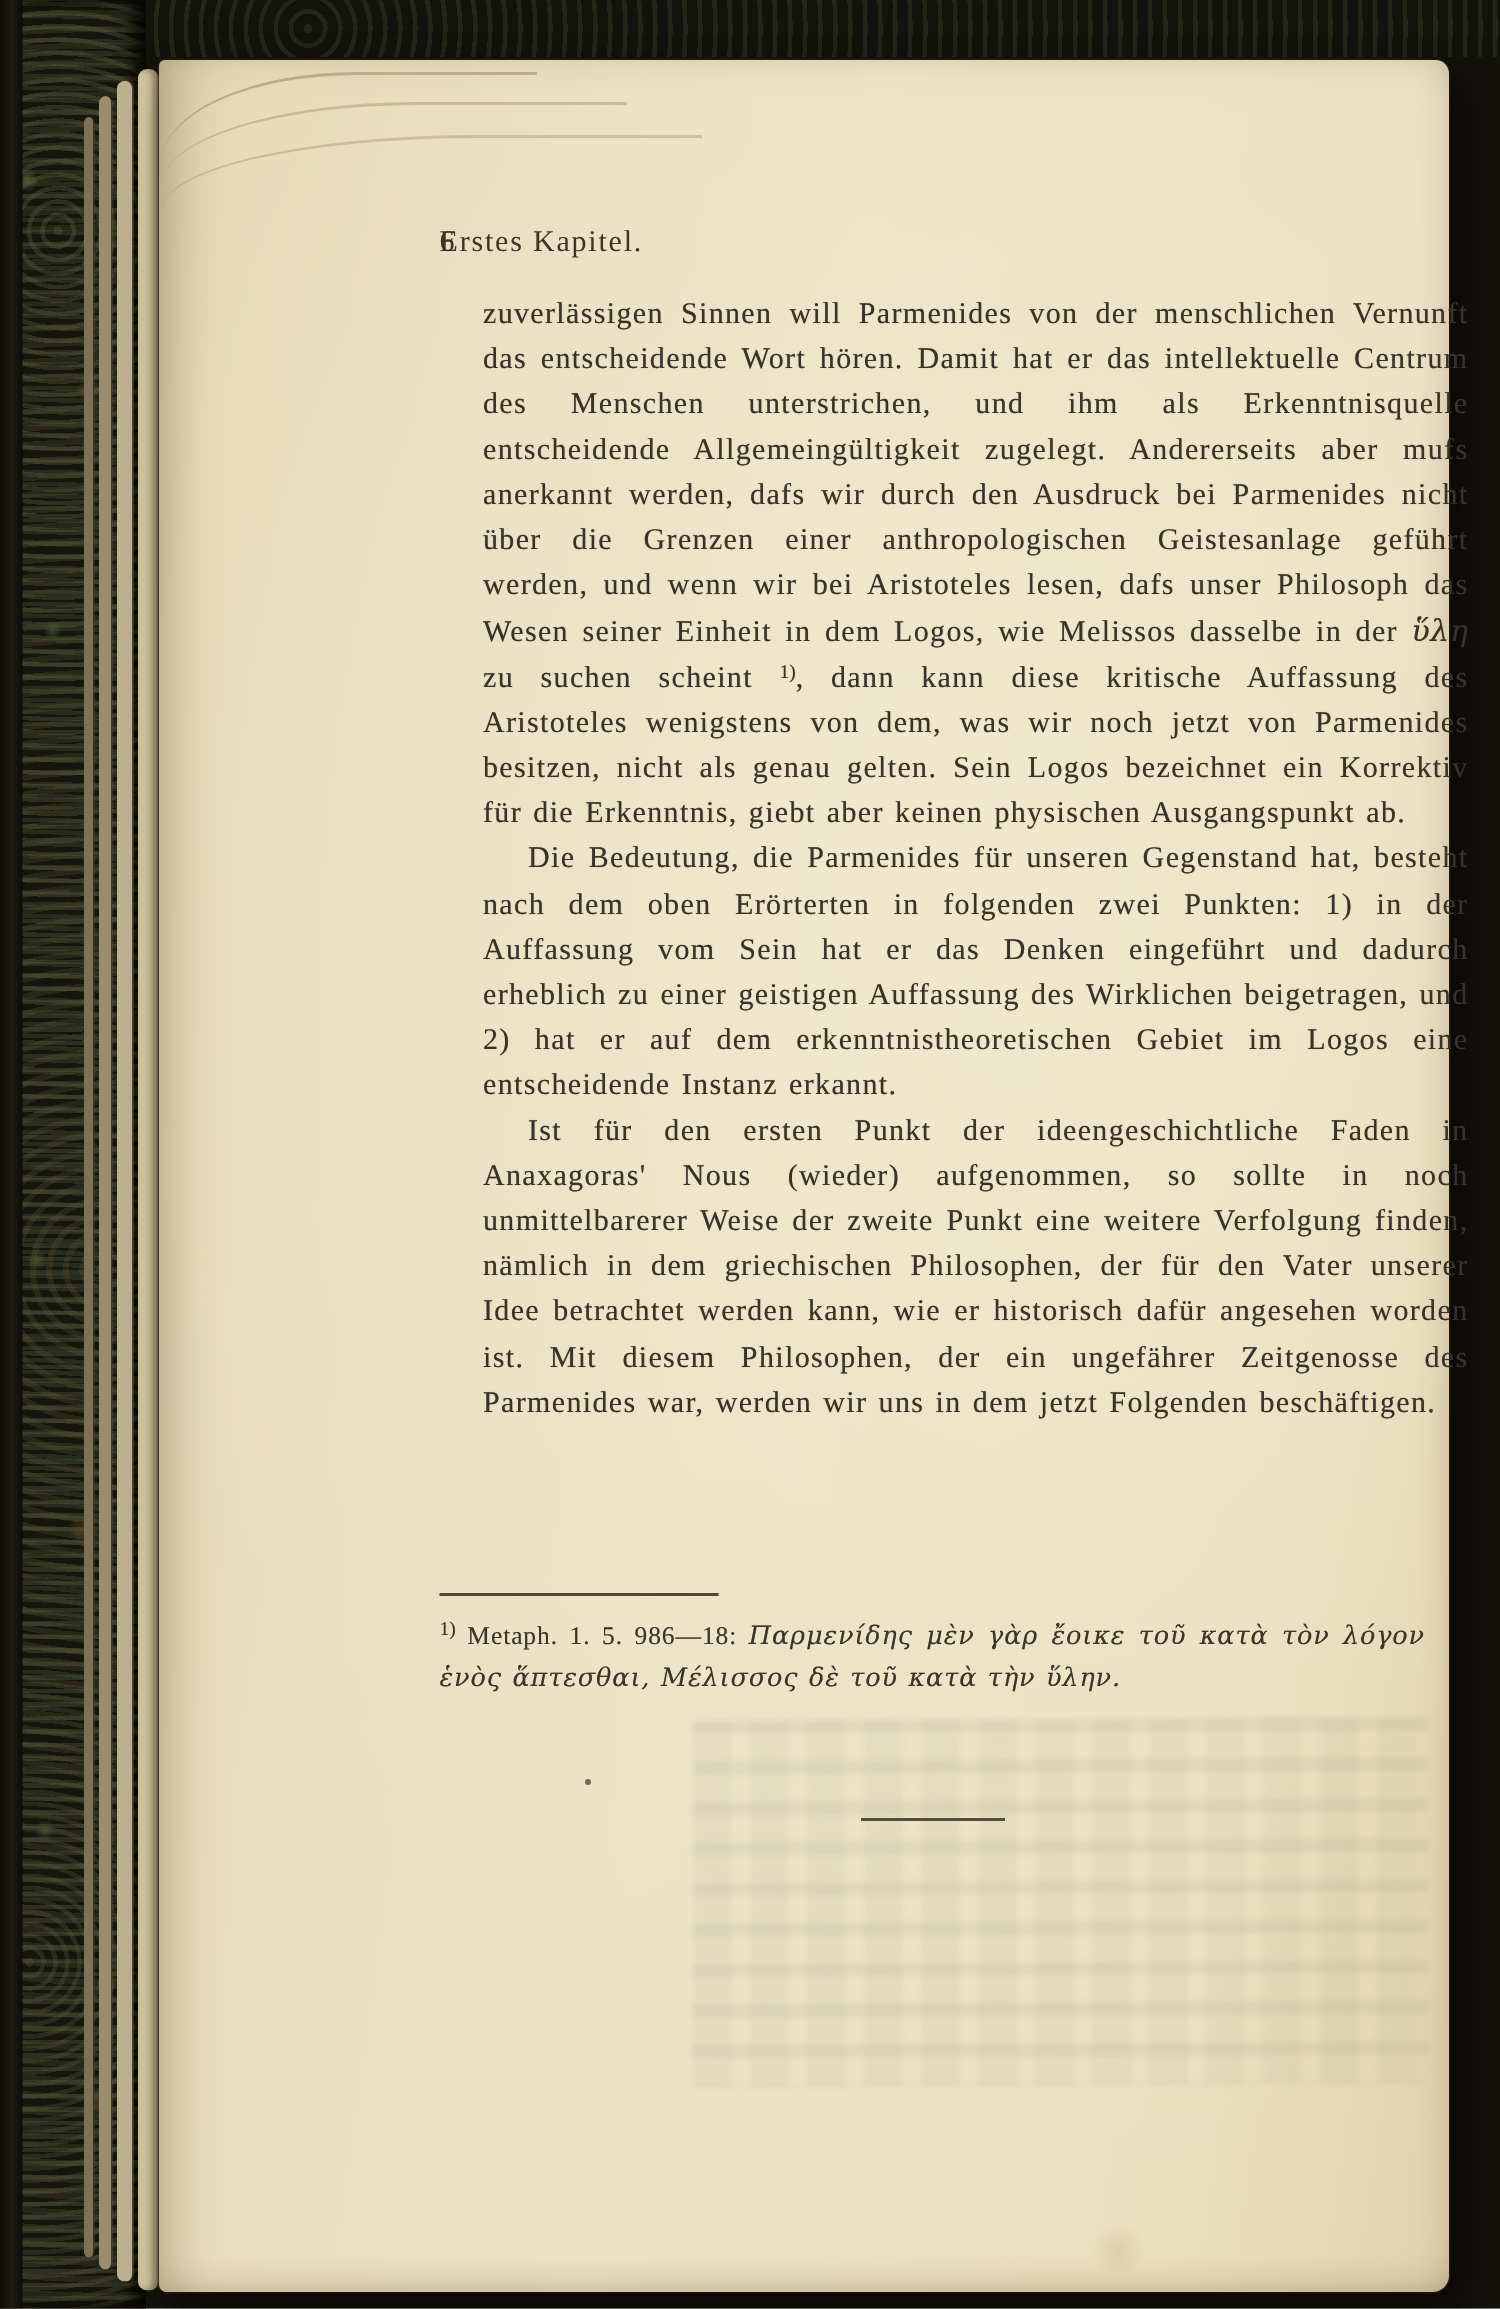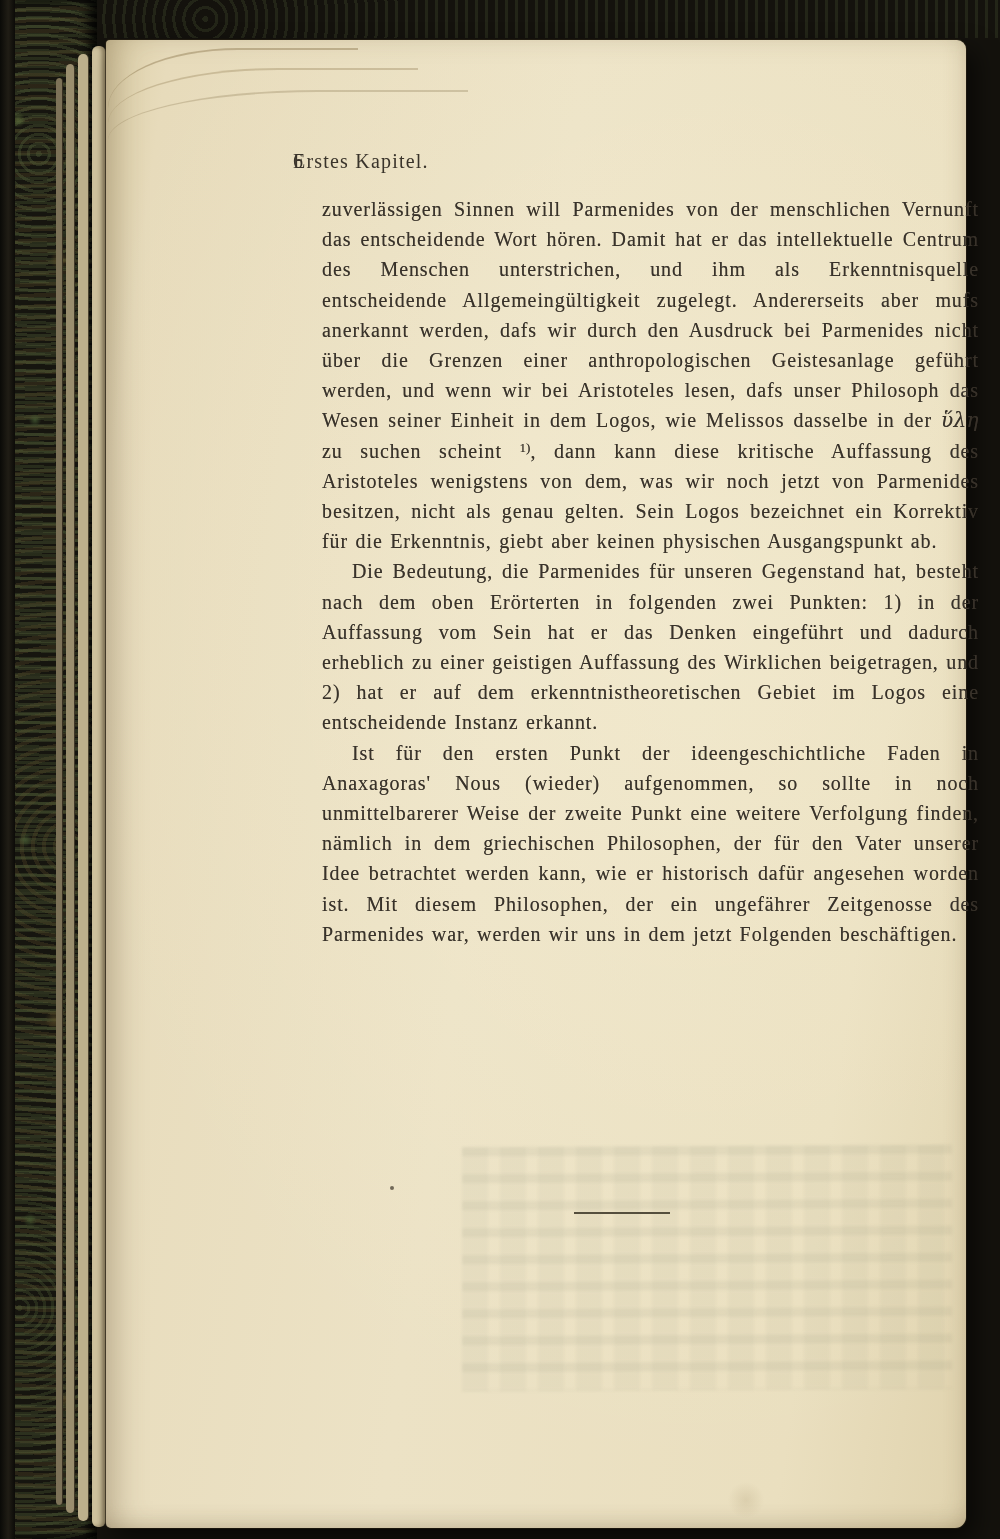--- a/index.html
+++ b/index.html
@@ -125,18 +125,22 @@
     <span class="pagenum">6</span>
     <span class="head">Erstes Kapitel.</span>
   </div>
 
   <div class="bodytext">
     <p class="para"><span>zuverlässigen Sinnen will Parmenides von der menschlichen Vernunft das entscheidende Wort hören. Damit hat er das intellektuelle Centrum des Menschen unterstrichen, und ihm als Erkenntnisquelle entscheidende Allgemeingültigkeit zugelegt. Andererseits aber mufs anerkannt werden, dafs wir durch den Ausdruck bei Parmenides nicht über die Grenzen einer anthropologischen Geistesanlage geführt werden, und wenn wir bei Aristoteles lesen, dafs unser Philosoph das Wesen seiner Einheit in dem Logos, wie Melissos dasselbe in der </span><span class="greek">ὕλη</span><span> zu suchen scheint </span><span class="sup">1)</span><span>, dann kann diese kritische Auffassung des Aristoteles wenigstens von dem, was wir noch jetzt von Parmenides besitzen, nicht als genau gelten. Sein Logos bezeichnet ein Korrektiv für die Erkenntnis, giebt aber keinen physischen Ausgangspunkt ab.</span></p>
     <p class="para indent">Die Bedeutung, die Parmenides für unseren Gegenstand hat, besteht nach dem oben Erörterten in folgenden zwei Punkten: 1) in der Auffassung vom Sein hat er das Denken eingeführt und dadurch erheblich zu einer geistigen Auffassung des Wirklichen beigetragen, und 2) hat er auf dem erkenntnistheoretischen Gebiet im Logos eine entscheidende Instanz erkannt.</p>
     <p class="para indent">Ist für den ersten Punkt der ideengeschichtliche Faden in Anaxagoras' Nous (wieder) aufgenommen, so sollte in noch unmittelbarerer Weise der zweite Punkt eine weitere Verfolgung finden, nämlich in dem griechischen Philosophen, der für den Vater unserer Idee betrachtet werden kann, wie er historisch dafür angesehen worden ist. Mit diesem Philosophen, der ein ungefährer Zeitgenosse des Parmenides war, werden wir uns in dem jetzt Folgenden beschäftigen.</p>
   </div>
 
+  <div class="footnote-block">
+    <div class="fn-rule"></div>
+    <p class="fn-text"><span class="sup">1)</span><span> Metaph. 1. 5. 986—18: </span><span class="fn-greek">Παρμενίδης μὲν γὰρ ἔοικε τοῦ κατὰ τὸν λόγον ἑνὸς ἅπτεσθαι, Μέλισσος δὲ τοῦ κατὰ τὴν ὕλην.</span></p>
+  </div>
 
   <div class="end-rule"></div>
   <div class="speck"></div>
   <div class="ghost"></div>
 
 </div>
 
 </body></html>

